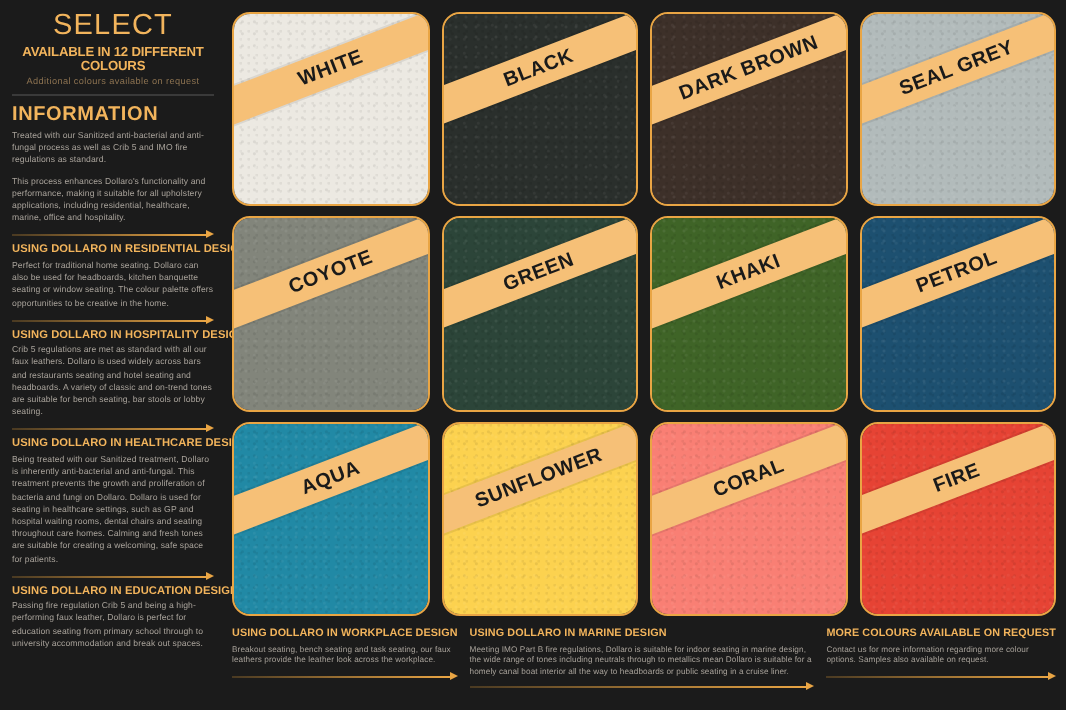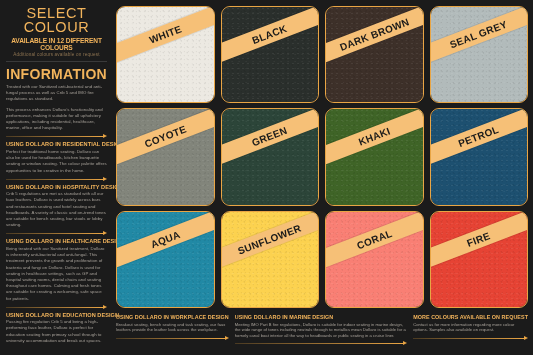--- a/index.html
+++ b/index.html
@@ -28,21 +28,21 @@
     margin-top:3px; text-align:center; color:#f2b45c;
     font-size:6.6px; font-weight:bold; letter-spacing:-.1px;
     text-transform:uppercase; font-stretch:condensed;
   }
   .sub2 {
     text-align:center; color:#8d7351; font-size:4.6px;
     letter-spacing:.2px; margin-top:1px;
   }
   .rule { height:1px; background:#3a3a3a; margin:4px 0 4px 0; }
   .h-section {
-    color:#f2b45c; font-size:14px; font-weight:bold;
+    color:#f2b45c; font-size:10px; font-weight:bold;
     letter-spacing:.3px; text-transform:uppercase; margin-bottom:2px;
   }
   .h-small {
     color:#f2b45c; font-size:5.6px; font-weight:bold;
     letter-spacing:.05px; text-transform:uppercase;
     margin:0 0 1.5px 0; white-space:nowrap;
   }
   .body-txt {
     color:#a8a29a; font-size:4.3px; line-height:6.2px;
     letter-spacing:.05px;
@@ -108,21 +108,20 @@
   .bcell .body-txt { font-size:4.1px; line-height:5.6px; }
 </style>
 </head>
 <body>
 
 <div class="page">
 
   <div class="left">
     <div class="title">
       <span>SELECT</span>
-      <span>COLOUR</span>
     </div>
     <div class="sub1">AVAILABLE IN 12 DIFFERENT COLOURS</div>
     <div class="sub2">Additional colours available on request</div>
     <div class="rule"></div>
 
     <div class="h-section">INFORMATION</div>
     <div class="body-txt">Treated with our Sanitized anti-bacterial and anti-fungal process as well as Crib 5 and IMO fire regulations as standard.</div>
     <div class="body-txt">This process enhances Dollaro's functionality and performance, making it suitable for all upholstery applications, including residential, healthcare, marine, office and hospitality.</div>
 
     <div class="blk">

